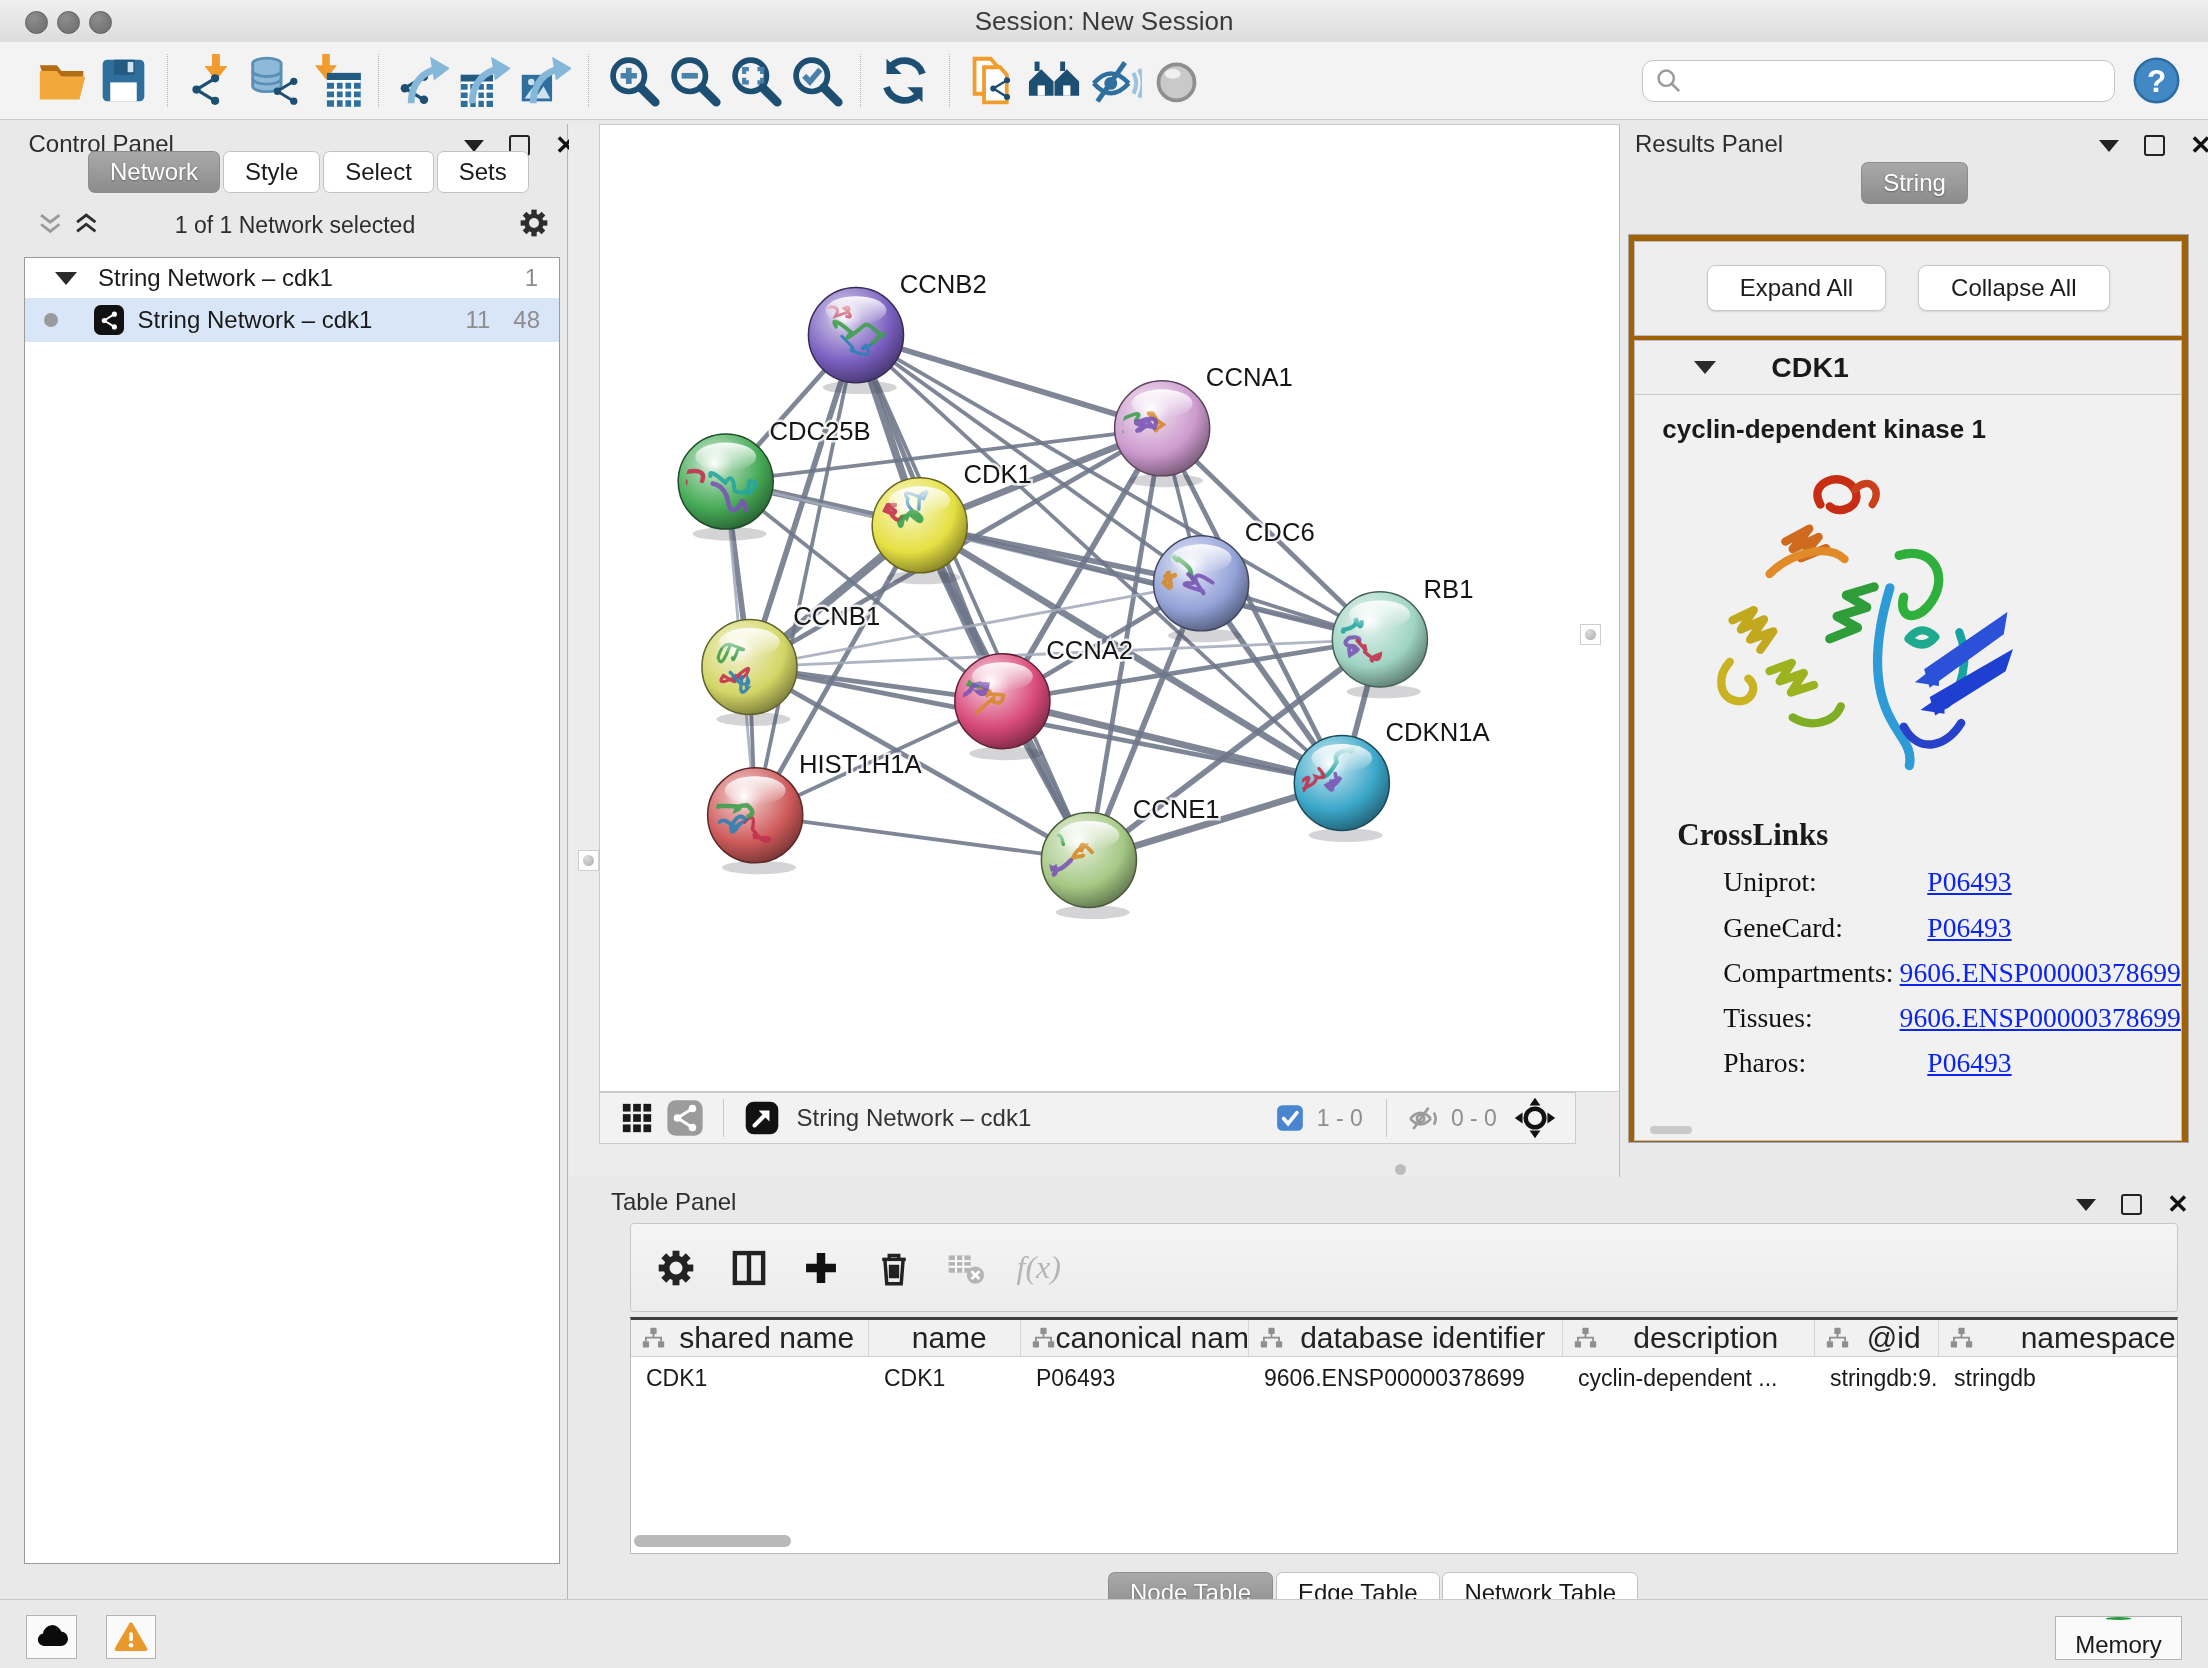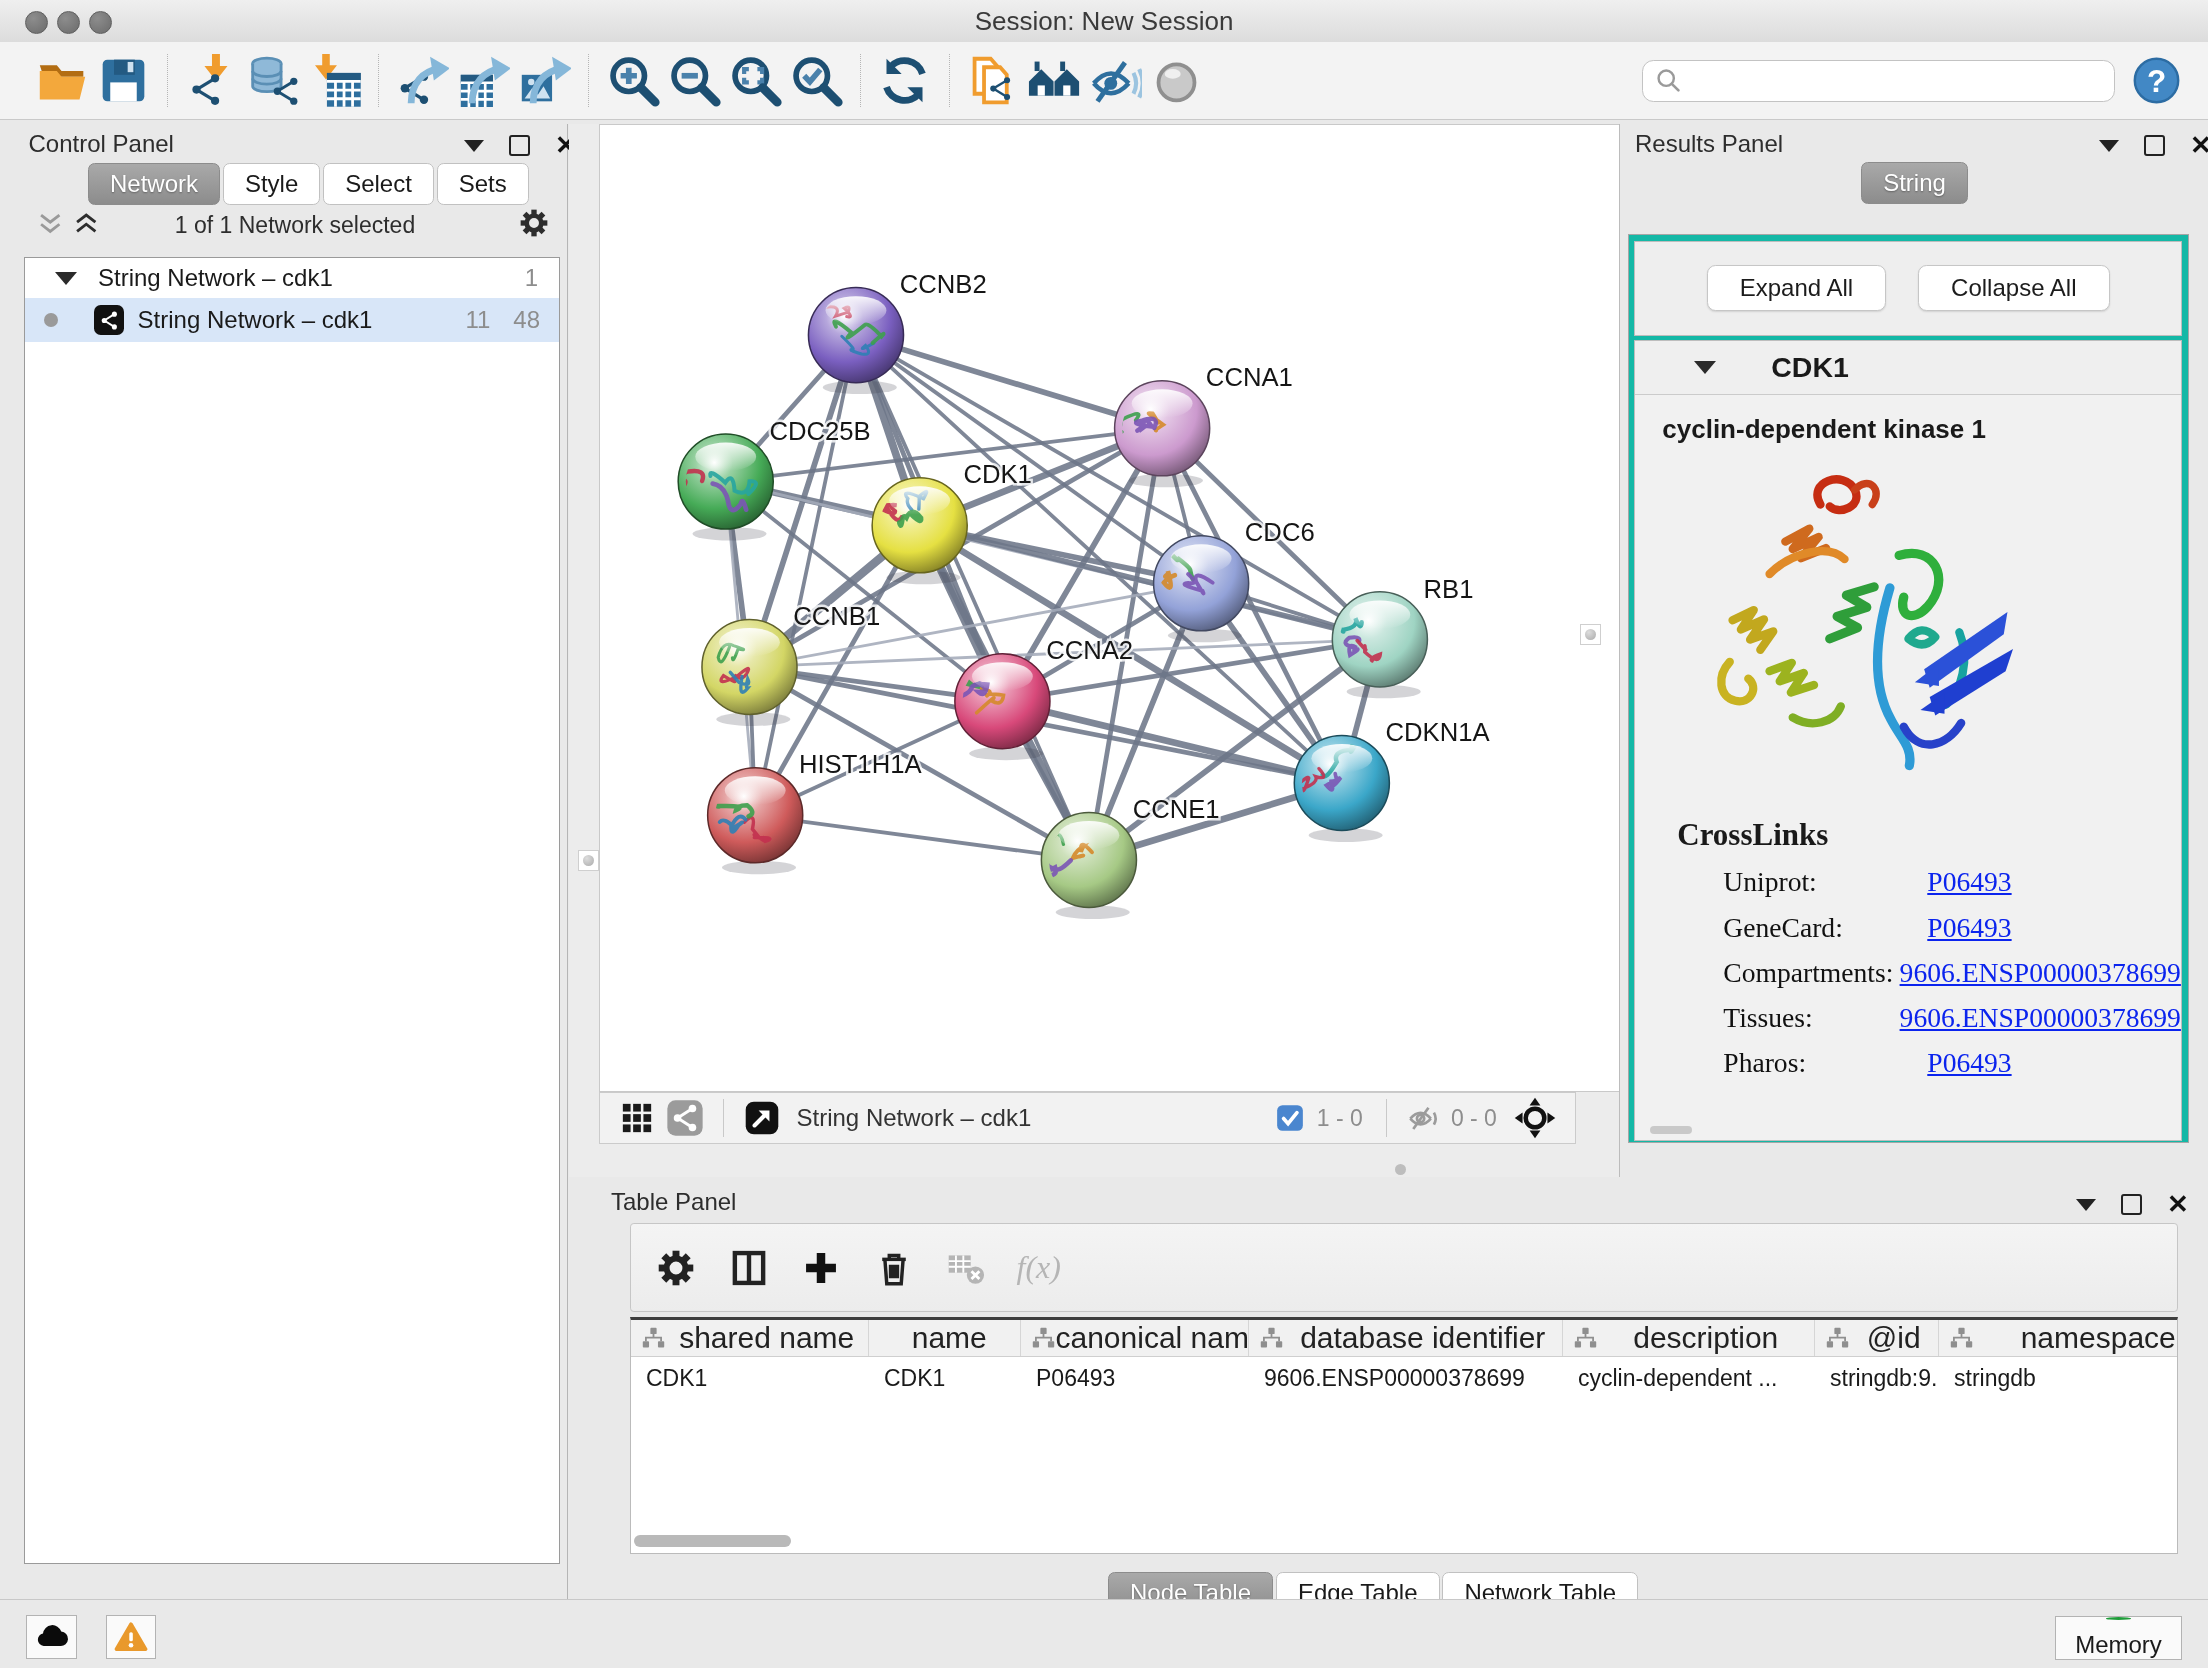--- a/index.html
+++ b/index.html
@@ -61,21 +61,21 @@
   .fcount{font-size:23px;color:#8d8d8d;margin:0 9.5px 0 5.7px;}
   
   .handle{position:absolute;width:19px;height:19px;background:#fff;border:1px solid #cfcfcf;
       display:flex;align-items:center;justify-content:center;}
   .handle i{width:11.4px;height:11.4px;border-radius:50%;background:radial-gradient(circle at 35% 30%,#ddd,#aaa);}
   .dot{position:absolute;width:11.4px;height:11.4px;border-radius:50%;background:#bdbdbd;}
   
   #results{position:absolute;left:1619px;top:124px;width:590px;height:1054px;background:#e9e9e9;
       border-left:1.9px solid #bcbcbc;box-sizing:border-box;}
   #res-box{position:absolute;left:7.6px;top:110px;width:561px;height:909px;border:1.9px solid #a6a6a6;
-      background:#14b8a6;box-sizing:border-box;}
+      background:#a16207;box-sizing:border-box;}
   #res-actions{position:absolute;left:5.7px;top:5.7px;right:5.7px;height:93px;border:1px solid #bdbdbd;
       background:#eee;display:flex;align-items:center;justify-content:center;gap:32px;}
   .res-btn{height:44px;line-height:44px;padding:0 32px;background:#fff;border:1px solid #c6c6c6;
       border-radius:8.6px;font-size:24px;color:#1c1c1c;box-shadow:0 1px 1.9px rgba(0,0,0,.12);}
   #cdk-box{position:absolute;left:5.7px;top:105px;right:5.7px;height:799px;border:1px solid #bdbdbd;
       background:#f1f1f1;overflow:hidden;}
   #cdk-head{height:53px;background:#efefef;border-bottom:1px solid #cbcbcb;display:flex;
       align-items:center;}
   #cdk-gene{font-size:28.5px;font-weight:bold;margin-left:55px;}
   #cdk-desc{font-size:26px;margin:19px 0 0 27px;font-weight:bold;}
@@ -348,21 +348,21 @@
     </div>
   </div>
 
   <div id="ctrl">
     <div class="abs panel-title" style="left:28.5px;top:5.7px">Control Panel</div>
     <div class="abs winctl" style="left:464px;top:11.4px">
       <span class="wc-collapse"></span>
       <span class="wc-float"></span>
       <span class="wc-close">✕</span>
     </div>
-    <div class="abs seg" id="ctrl-tabs" style="left:88px;top:39px">
+    <div class="abs seg" id="ctrl-tabs" style="left:88px;top:27px">
         <span class="tab active">Network</span>
         <span class="tab">Style</span>
         <span class="tab">Select</span>
         <span class="tab">Sets</span>
       </div>
 
     <div class="abs" style="left:36px;top:86px">
       <svg width="28.5" height="28.5" viewBox="0 0 28 28" fill="none" stroke="#9a9a9a" stroke-width="2.8">
           <path d="M5 5l9 7 9-7"></path>
           <path d="M5 14l9 7 9-7"></path>

